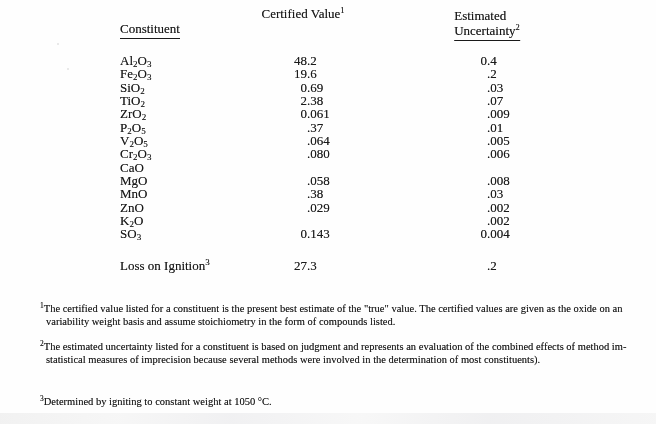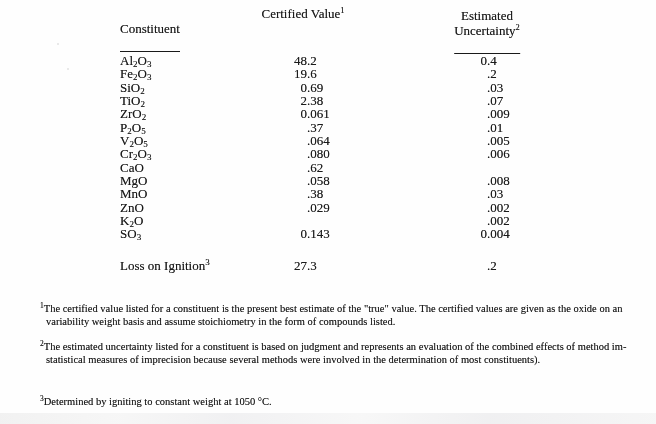--- a/index.html
+++ b/index.html
@@ -9,23 +9,23 @@
     background:#fefefe;
     font-family:"Liberation Serif","DejaVu Serif",serif;
     color:#1a1a1a;
     overflow:hidden;
     text-shadow:0 0 .5px rgba(20,20,20,.55); 
   }
   
   .hdr{position:absolute;white-space:nowrap;font-size:13px;line-height:13px;}
   .hdr-c1{left:120px;top:22px;}
   .hdr-c2{left:303px;top:7px;transform:translateX(-50%);text-align:center;}
-  .hdr-c3{left:487px;top:9px;transform:translateX(-50%);text-align:center;}
+  .hdr-c3{left:487px;top:9px;transform:translateX(-50%);text-align:left;}
   .hdr .l2{margin-top:2px;}
-  .u{border-bottom:1.4px solid #1a1a1a;padding-bottom:16px;display:inline-block;}
+  .u{border-bottom:1.4px solid #1a1a1a;padding-bottom:3px;display:inline-block;}
   sup{font-size:8.5px;vertical-align:super;line-height:0;}
   
   .rows{position:absolute;left:0;top:54px;width:656px;}
   .row{position:relative;height:13.35px;font-size:13px;line-height:13px;white-space:nowrap;}
   .c-name{position:absolute;left:120px;}
   .c-name sub{font-size:9px;vertical-align:-2px;line-height:0;}
   .c-name sup{font-size:9px;}
   .num{position:absolute;display:flex;}
   .c-val{left:230px;width:170px;}
   .c-unc{left:412px;width:170px;}
@@ -149,24 +149,20 @@
           <span class="w"></span>
           <span class="f">.080</span>
         </span>
         <span class="num c-unc">
           <span class="w"></span>
           <span class="f">.006</span>
         </span>
       </div>
       <div class="row">
         <span class="c-name">CaO</span>
-        <span class="num c-val">
-          <span class="w"></span>
-          <span class="f">.62</span>
-        </span>
       </div>
       <div class="row">
         <span class="c-name">MgO</span>
         <span class="num c-val">
           <span class="w"></span>
           <span class="f">.058</span>
         </span>
         <span class="num c-unc">
           <span class="w"></span>
           <span class="f">.008</span>

